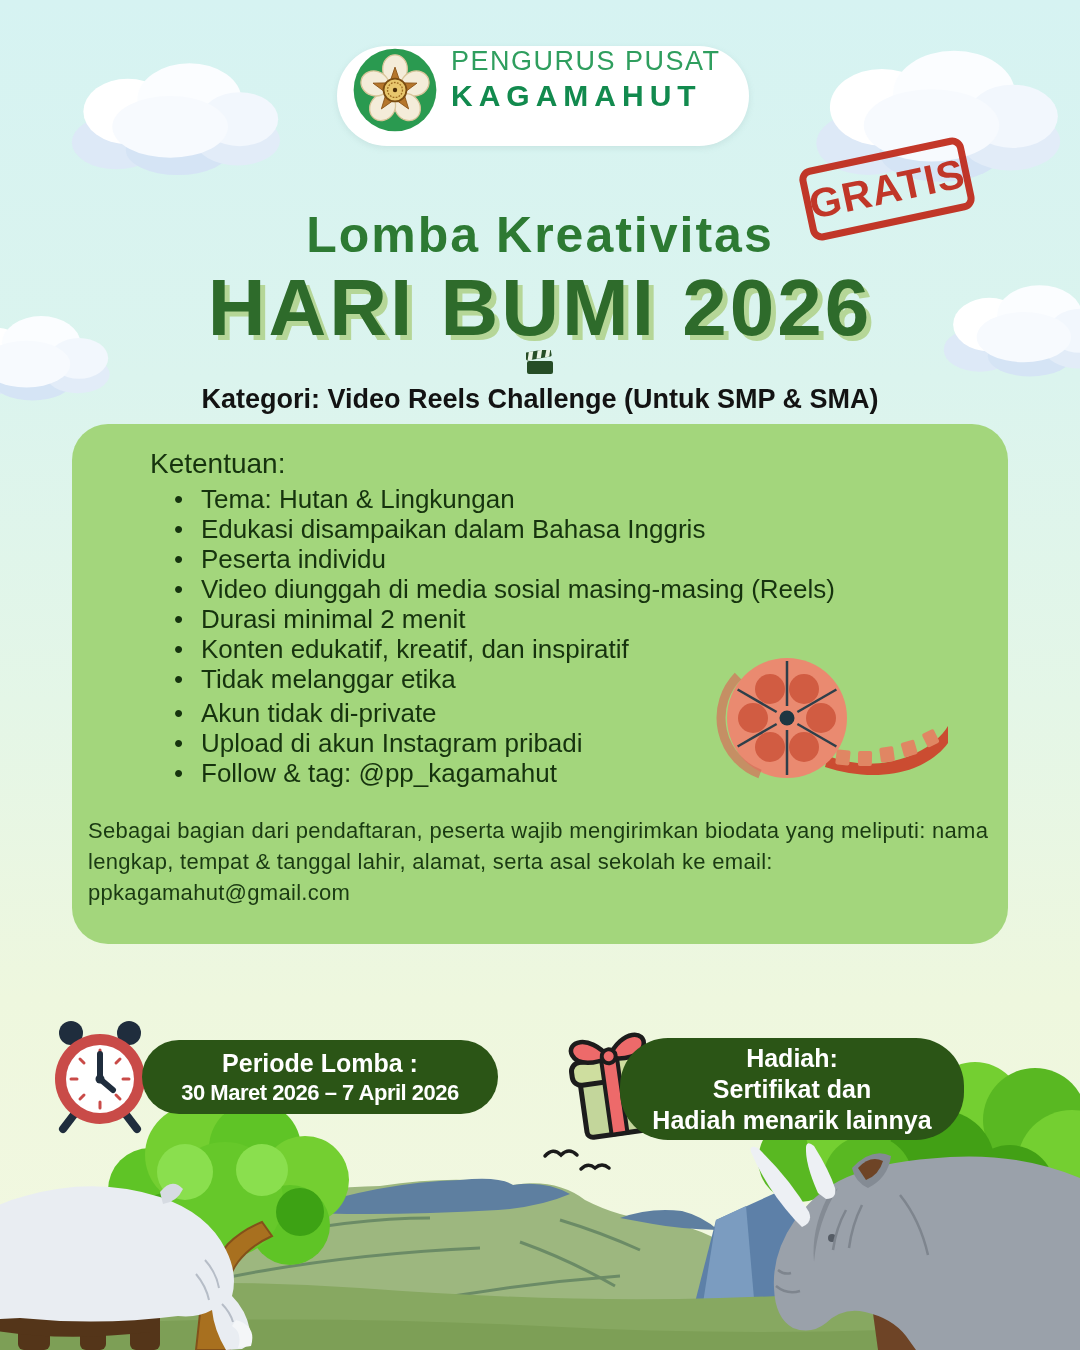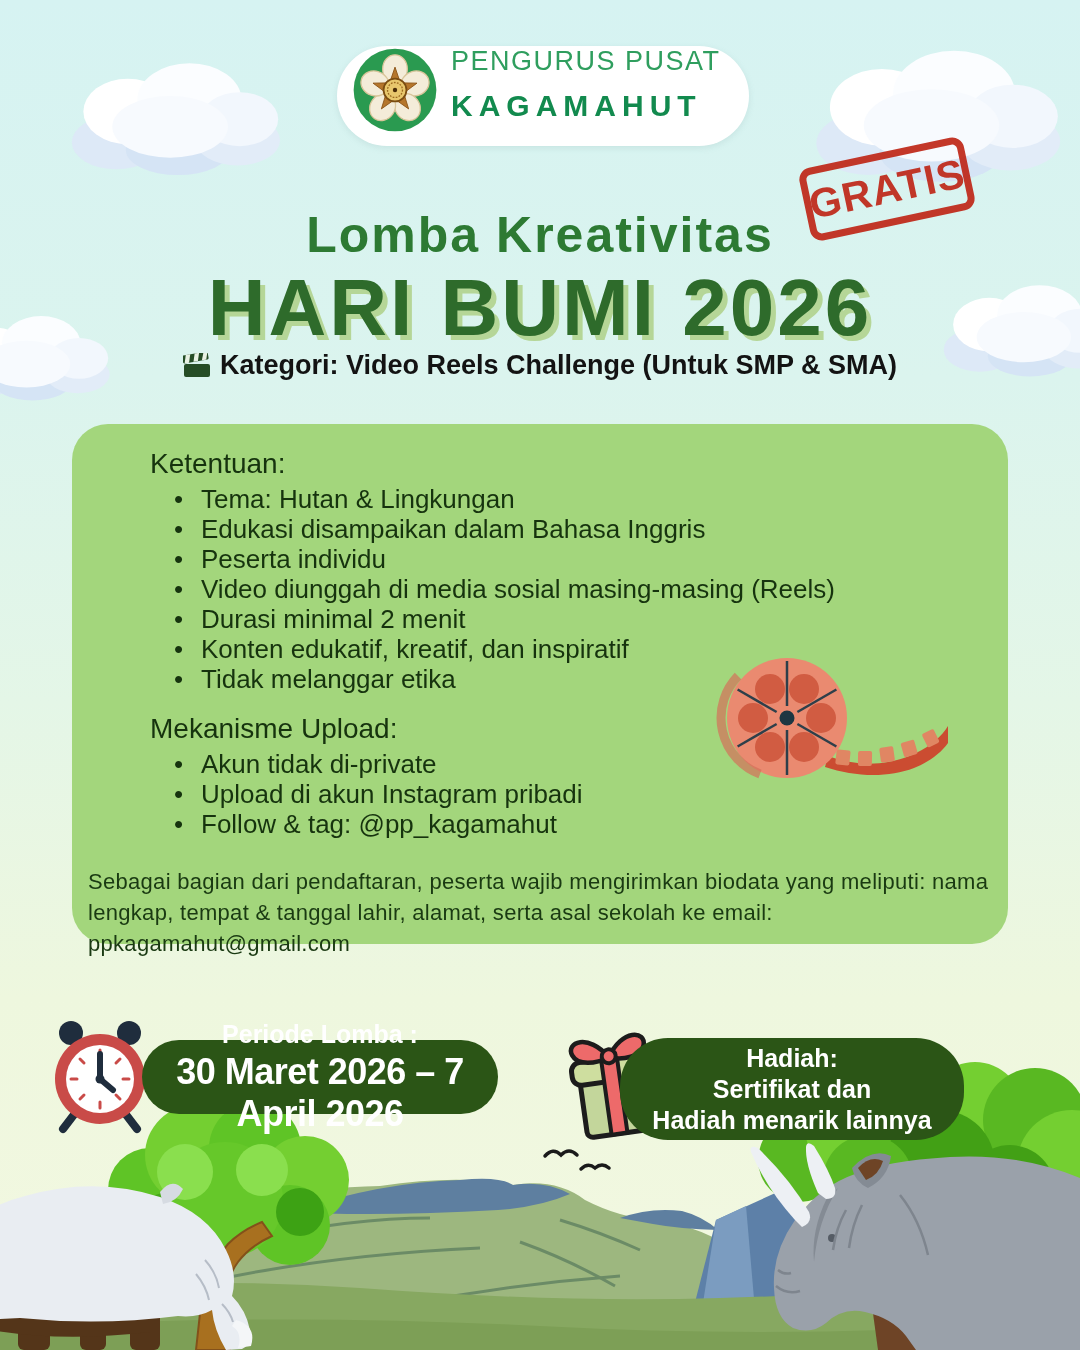--- a/index.html
+++ b/index.html
@@ -12,21 +12,21 @@
   .cloud { position:absolute; z-index:1; }
 
   
   .brand-pill{
     position:absolute; left:337px; top:46px; width:412px; height:100px;
     background:#ffffff; border-radius:60px; display:flex; align-items:flex-start;
     padding-left:14px; z-index:2; box-shadow:0 2px 6px rgba(120,160,160,.18);
   }
   .brand-text{ margin-left:12px; }
   .brand-line1{ font-size:27px; letter-spacing:1.5px; color:#2f9e5e; font-weight:500; }
-  .brand-line2{ font-size:30px; letter-spacing:6px; color:#128a4e; font-weight:700; margin-top:12px; }
+  .brand-line2{ font-size:30px; letter-spacing:6px; color:#128a4e; font-weight:700; margin-top:2px; }
 
   
   .stamp{
     position:absolute; left:803px; top:152px; width:168px; height:74px; z-index:2;
     border:7px solid #bf2718; border-radius:12px; color:#bf2718;
     font-size:41px; font-weight:700; letter-spacing:1px;
     display:flex; align-items:center; justify-content:center;
     transform:rotate(-12deg); opacity:.92;
   }
 
@@ -36,21 +36,21 @@
     font-size:50px; font-weight:700; color:#2d7a33; letter-spacing:2px;
   }
   .main-title{
     position:absolute; left:0; top:262px; width:100%; text-align:center; z-index:2;
     font-size:80px; font-weight:700; color:#2e6b2b; letter-spacing:3px;
     text-shadow:5px 5px 0 #b5d697;
   }
   .category-row{
     position:absolute; left:0; top:350px; width:100%; z-index:2;
     display:flex; align-items:center; justify-content:center; gap:9px;
-    font-size:27px; font-weight:700; color:#131313;
+    font-size:27px; font-weight:700; color:#131313;flex-direction:column;
   }
   .tagline{
     position:absolute; left:0; top:381px; width:100%; text-align:center; z-index:2;
     font-size:27px; font-weight:700; color:#131313;
   }
 
   
   .info-box{
     position:absolute; left:72px; top:424px; width:936px; height:520px;
     background:#a3d67c; border-radius:36px; z-index:2;
@@ -77,21 +77,21 @@
   
   .clock-icon{ position:absolute; left:44px; top:1016px; z-index:3; }
   .gift-icon{ position:absolute; left:552px; top:1012px; z-index:3; }
   .pill{
     position:absolute; background:#2b5516; border-radius:48px; color:#ffffff;
     display:flex; flex-direction:column; align-items:center; justify-content:center;
     z-index:3; text-align:center;
   }
   .pill-period{ left:142px; top:1040px; width:356px; height:74px; }
   .pill-period .l1{ font-size:25px; font-weight:700; }
-  .pill-period .l2{ font-size:36px; font-weight:700; letter-spacing:-.5px; margin-top:2px; }
+  .pill-period .l2{ font-size:22px; font-weight:700; letter-spacing:-.5px; margin-top:2px; }
   .pill-prize{ left:620px; top:1038px; width:344px; height:102px; }
   .pill-prize div{ font-size:25px; font-weight:700; line-height:31px; }
 
   
   .scene{ position:absolute; left:0; top:1060px; z-index:1; }
 </style>
 </head>
 <body>
 
 <div class="poster">
@@ -167,21 +167,20 @@
     <ul>
         <li>Tema: Hutan &amp; Lingkungan</li>
         <li>Edukasi disampaikan dalam Bahasa Inggris</li>
         <li>Peserta individu</li>
         <li>Video diunggah di media sosial masing-masing (Reels)</li>
         <li>Durasi minimal 2 menit</li>
         <li>Konten edukatif, kreatif, dan inspiratif</li>
         <li>Tidak melanggar etika</li>
       </ul>
 
-    <div class="box-heading upload-heading">Mekanisme Upload:</div>
     <ul>
         <li>Akun tidak di-private</li>
         <li>Upload di akun Instagram pribadi</li>
         <li>Follow &amp; tag: @pp_kagamahut</li>
       </ul>
 
     <p class="note">Sebagai bagian dari pendaftaran, peserta wajib mengirimkan biodata yang meliputi: nama lengkap, tempat &amp; tanggal lahir, alamat, serta asal sekolah ke email: ppkagamahut@gmail.com</p>
 
     <svg class="film-reel" width="260" height="145" viewBox="0 0 260 145">
       <path d="M128,110 C160,122 192,119 216,107 C231,100 242,90 248,80 L248,97 C241,107 229,116 214,122 C188,132 155,131 125,121 Z" fill="#cb4c31"></path>

